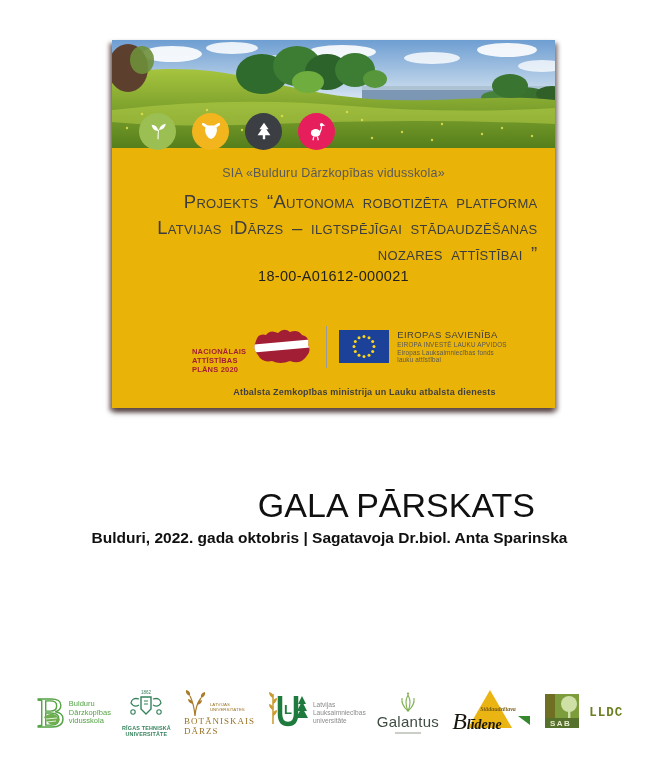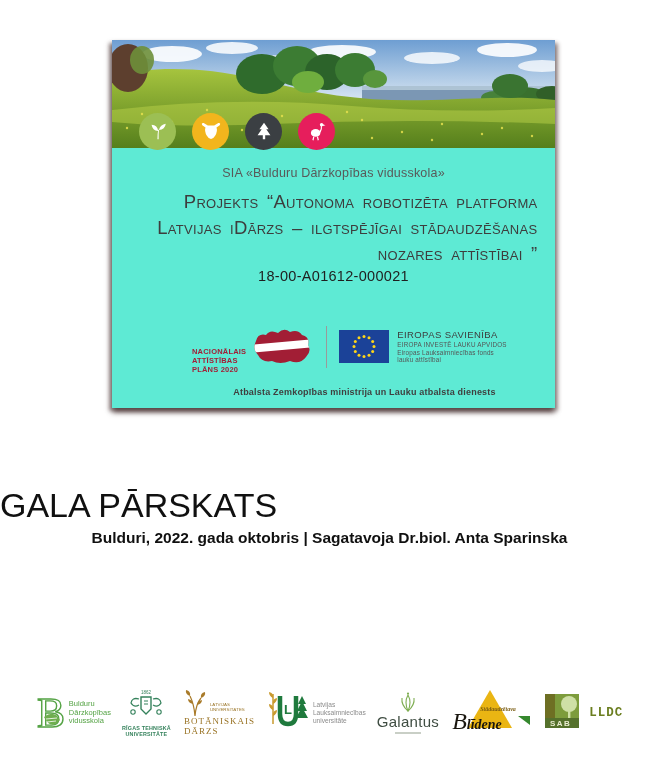--- a/index.html
+++ b/index.html
@@ -3,21 +3,21 @@
 <meta charset="utf-8">
 <style>
   * { margin:0; padding:0; box-sizing:border-box; }
   html,body { width:659px; height:766px; background:#ffffff; overflow:hidden;
               font-family:"Liberation Sans", sans-serif; }
   .page { position:relative; width:659px; height:766px; background:#fff; }
 
   
   .cover-card {
     position:absolute; left:112px; top:40px; width:443px; height:368px;
-    background:#5eead4;
+    background:#eab308;
     box-shadow:-3px 3px 4px rgba(70,45,45,.55), 3px 3px 4px rgba(70,45,45,.45), 0 5px 5px rgba(60,40,40,.5);
   }
   .photo { position:relative; width:443px; height:108px; overflow:hidden; }
   .photo svg { display:block; }
 
   .icon-row { position:absolute; top:73px; left:27px; display:flex; gap:16px; }
   .badge { width:37px; height:37px; border-radius:50%; display:flex; align-items:center; justify-content:center; }
   .badge svg { width:22px; height:22px; }
   .badge-green   { background:#9cbf54; }
   .badge-amber   { background:#f2b51d; }
@@ -39,21 +39,21 @@
   .logo-divider { width:1px; height:42px; background:#9a9a9a; margin:0 12px; }
   .eu-flag { margin-right:8px; }
   .eu-text { line-height:8px; }
   .eu-title { font-size:9.5px; color:#3d3d3d; letter-spacing:.4px; line-height:12px; }
   .eu-sub   { font-size:6.3px; color:#555; line-height:7.5px; letter-spacing:.2px; }
 
   .support-line { margin-top:13px; text-align:center; padding-left:62px;
                   font-size:9px; font-weight:bold; color:#3f3f3f; letter-spacing:.2px; }
 
   
-  .report-title { position:absolute; top:486px; left:0; width:535px; text-align:left;
+  .report-title { position:absolute; top:486px; left:0; width:535px; text-align:right;
                   font-size:34px; color:#101010; font-weight:normal; }
   .report-subtitle { position:absolute; top:529px; left:0; width:659px; text-align:center;
                      font-size:15.5px; font-weight:bold; color:#101010; }
 
   
   .footer-logos { position:absolute; top:688px; left:0; width:659px;
                   display:flex; justify-content:center; align-items:center; gap:11px; }
   .flogo { display:flex; align-items:center; }
 
   .bulduru-text { margin-left:3px; font-size:7.5px; line-height:8.5px; color:#55a345; }

